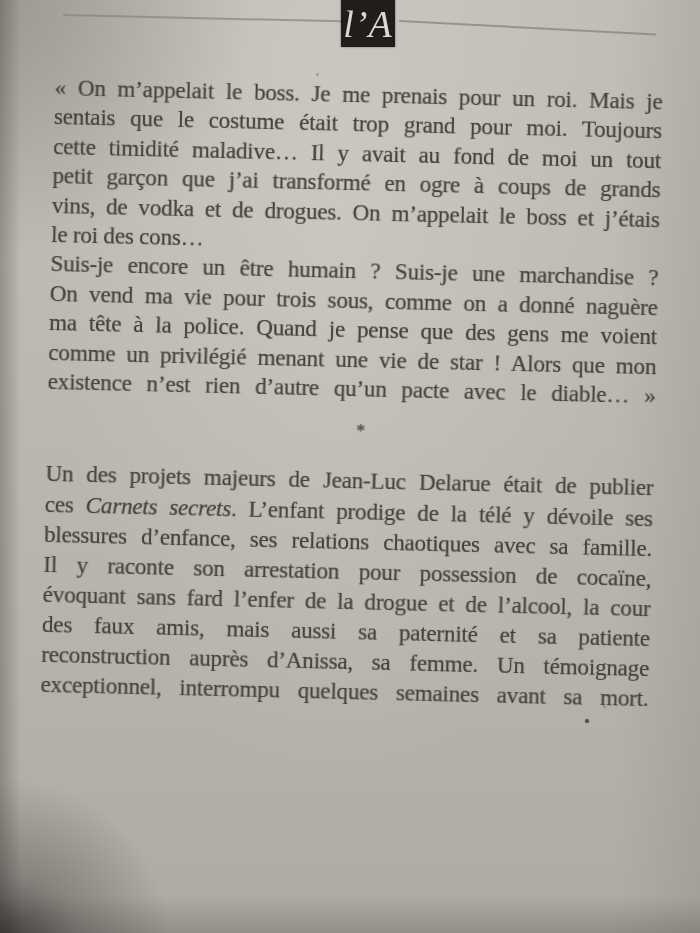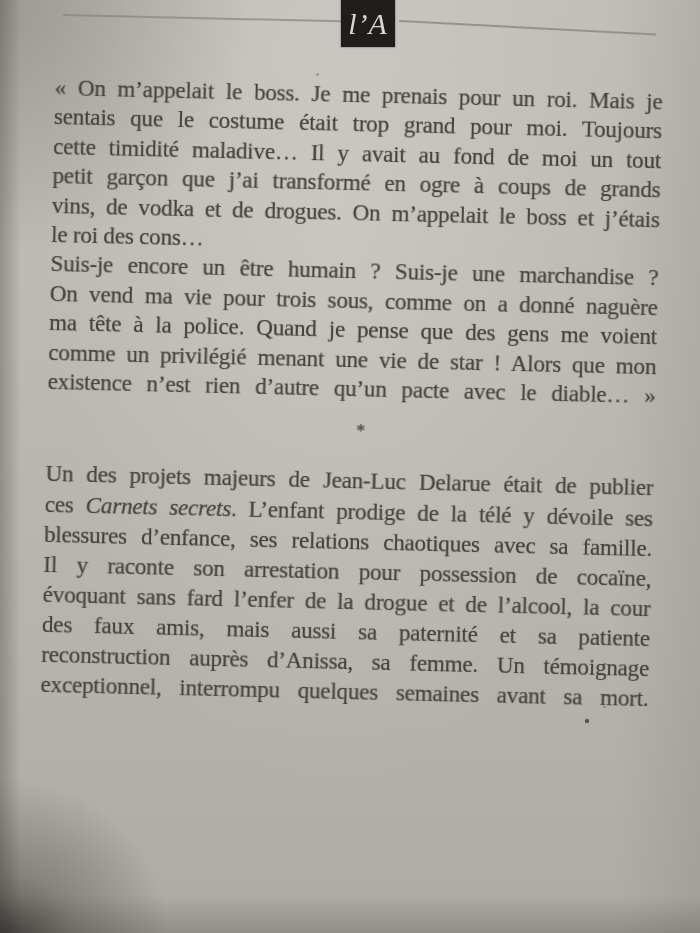--- a/index.html
+++ b/index.html
@@ -47,21 +47,21 @@
     height: 54px;
     background: var(--logo-bg, #211d1b);
     display: flex;
     align-items: center;
     justify-content: center;
     padding-top: 8px;
     box-shadow: 0 0 2px rgba(20,17,15,0.5);
   }
   .logo span {
     font-style: italic;
-    font-size: 30px;
+    font-size: 38px;
     letter-spacing: 1px;
     color: var(--logo-fg, #dbd8d2);
   }
 
   .textblock {
     position: absolute;
     left: 55px;
     top: 73px;
     width: 608px;
     color: var(--ink, #46413c);

